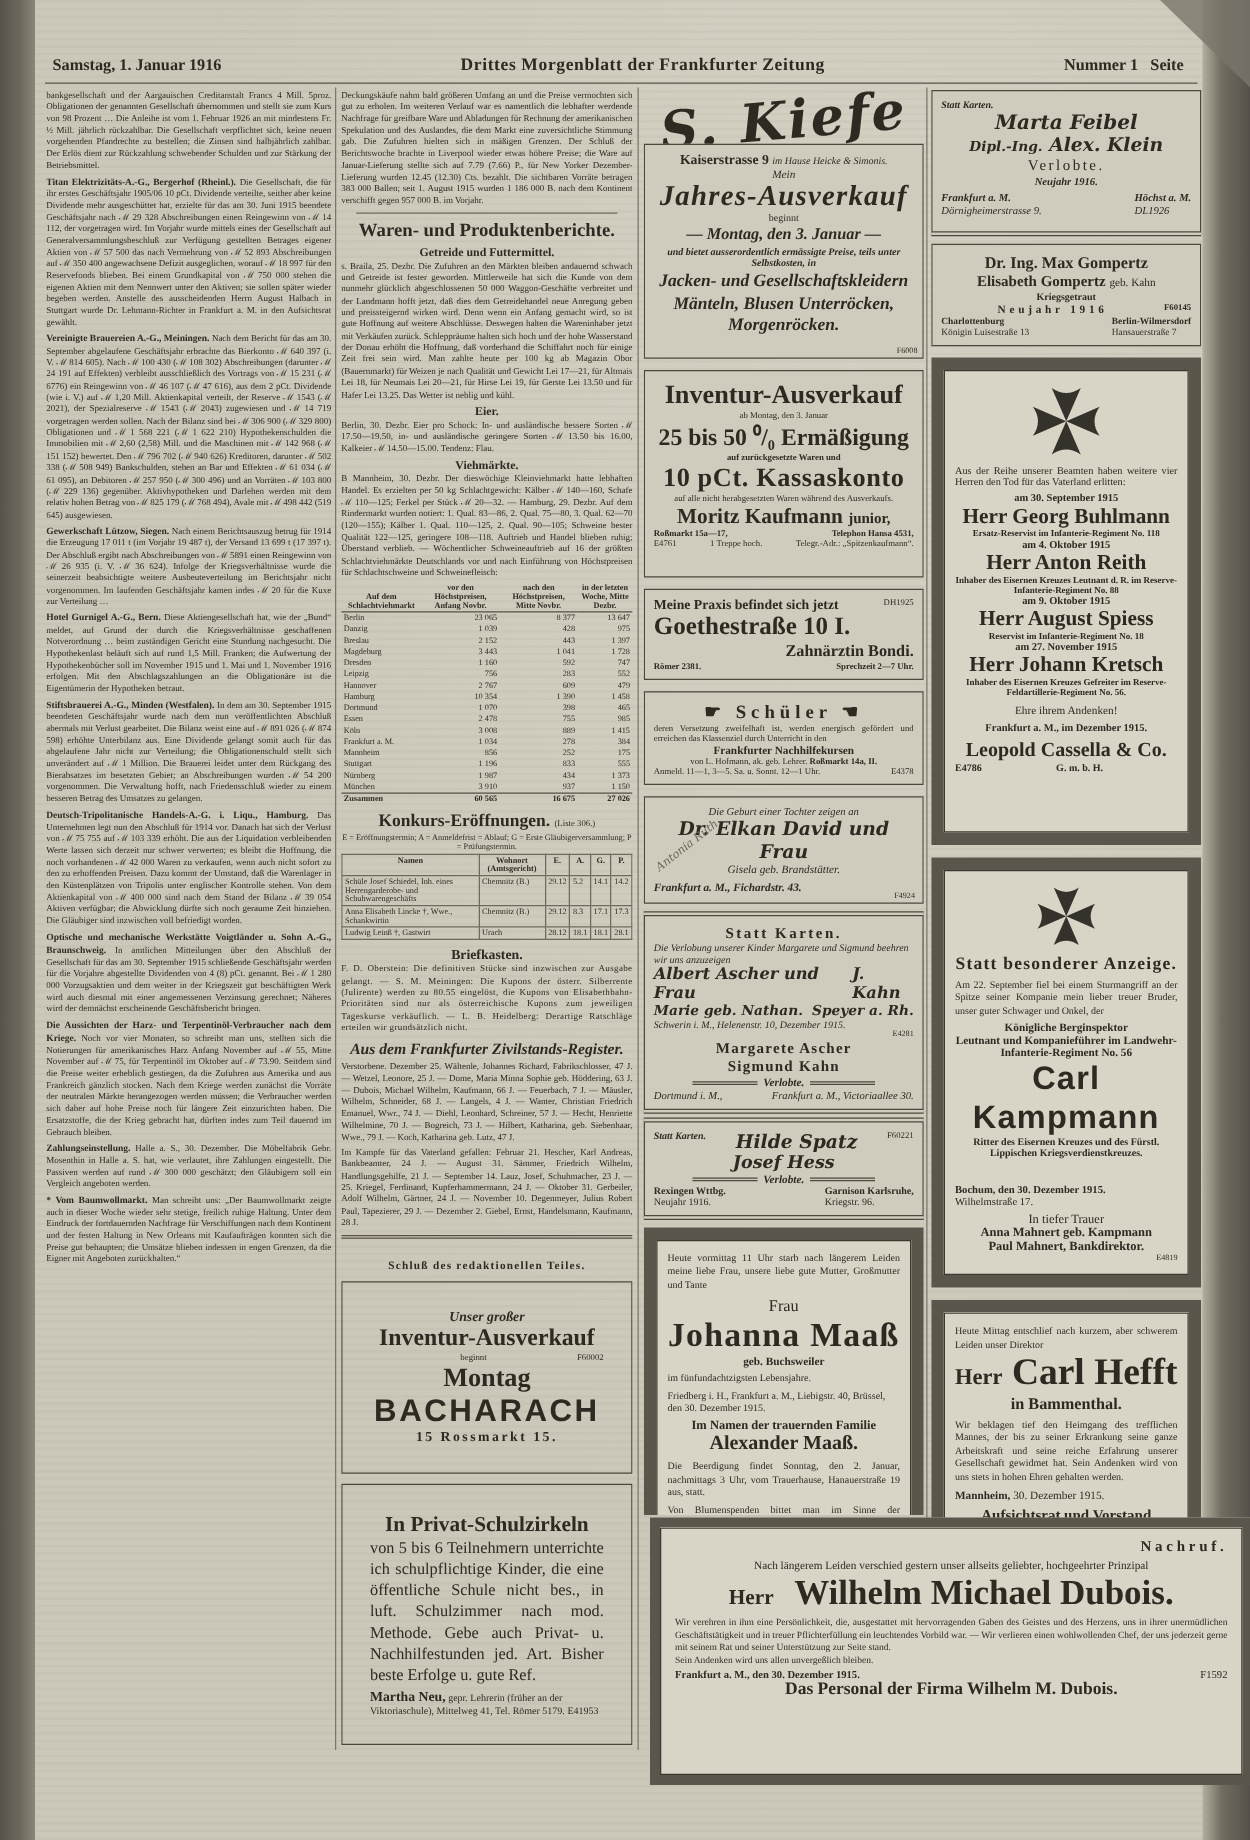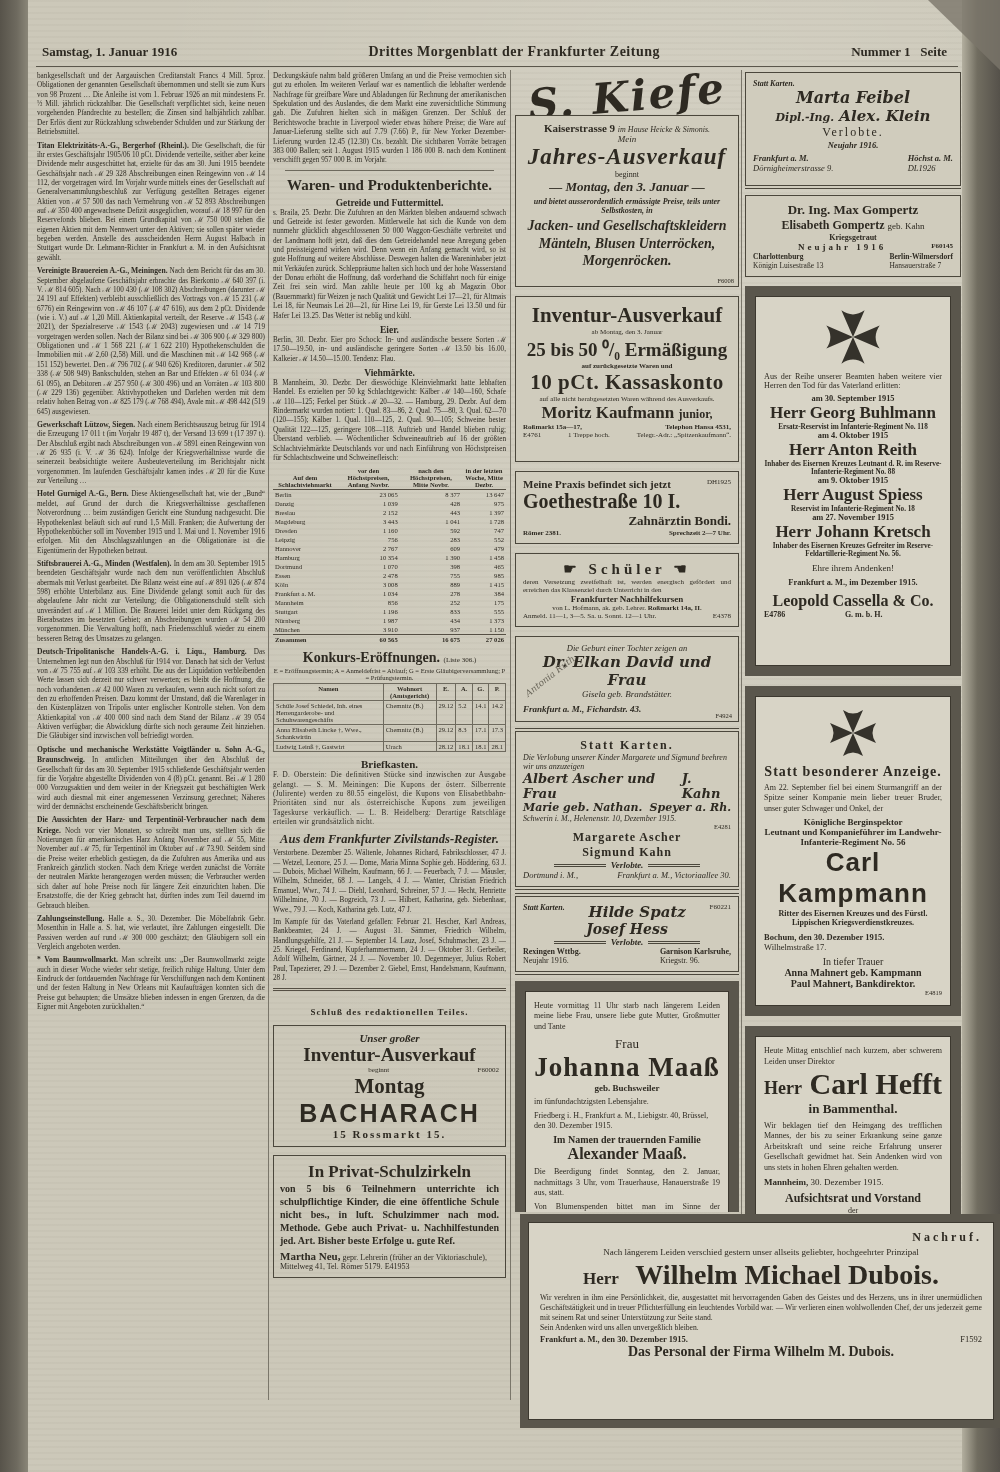--- a/index.html
+++ b/index.html
@@ -103,21 +103,21 @@
   .hefft-sub{font-size:13px;font-weight:bold;}
 
   .nachruf-box{position:absolute;left:520px;top:1214px;width:442px;height:182px;
                border:8px solid #5a564c;box-shadow:inset 0 0 0 1px #3c382f;background:#d8d4c6;
                padding:8px 12px;}
   .nachruf-t{font-size:12px;font-weight:bold;letter-spacing:3px;text-align:right;}
   .dubois-name{font-size:28px;font-weight:bold;text-align:center;}
   .dubois-name .herr{font-size:17px;font-weight:bold;margin-right:10px;}
   .sig{font-size:14px;font-weight:bold;text-align:center;}
 
-  .bach-box{border:1.5px solid #4b473c;padding:6px;margin-top:8px;}
+  .bach-box{border:1.5px solid #4b473c;padding:22px;margin-top:8px;}
   .bach-name{font-size:25px;font-weight:bold;letter-spacing:2px;font-family:"Liberation Sans",sans-serif;}
   .bach-inv{font-size:19px;font-weight:bold;}
   .neu-h{font-size:17px;font-weight:bold;}
   .flex-between{display:flex;justify-content:space-between;}
 </style>
 </head>
 <body>
 
 <div class="page">
   <div class="edge-left"></div>
@@ -342,21 +342,21 @@
         <span>beginnt</span>
         <span>F60002</span>
       </div>
       <div class="bach-inv" style="font-size:21px">Montag</div>
       <div class="bach-name">BACHARACH</div>
       <div style="font-size:11px;font-weight:bold;letter-spacing:2px">15 Rossmarkt 15.</div>
     </div>
 
     <div class="bach-box">
       <div class="neu-h c">In Privat-Schulzirkeln</div>
-      <p class="art" style="font-size:10px;font-weight:bold">von 5 bis 6 Teilnehmern unterrichte ich schulpflichtige Kinder, die eine öffentliche Schule nicht bes., in luft. Schulzimmer nach mod. Methode. Gebe auch Privat- u. Nachhilfestunden jed. Art. Bisher beste Erfolge u. gute Ref.</p>
+      <p class="art" style="font-size:13px;font-weight:normal">von 5 bis 6 Teilnehmern unterrichte ich schulpflichtige Kinder, die eine öffentliche Schule nicht bes., in luft. Schulzimmer nach mod. Methode. Gebe auch Privat- u. Nachhilfestunden jed. Art. Bisher beste Erfolge u. gute Ref.</p>
       <div style="font-size:8px">
         <b style="font-size:11px">Martha Neu,</b>
         <span>gepr. Lehrerin (früher an der Viktoriaschule),</span>
         <span>Mittelweg 41, Tel. Römer 5179.</span>
         <span>E41953</span>
       </div>
     </div>
   </div>
 
   <div class="col" id="col3">
@@ -568,21 +568,21 @@
           <path d="M50 50 L4 30 Q18 50 4 70 Z"></path>
             <path d="M50 50 L96 30 Q82 50 96 70 Z"></path>
         </g>
       </svg>
       <div class="c kamp-h">Statt besonderer Anzeige.</div>
       <p class="obit-body j" style="margin:3px 0">Am 22. September fiel bei einem Sturmangriff an der Spitze seiner Kompanie mein lieber treuer Bruder, unser guter Schwager und Onkel, der</p>
       <div class="c" style="font-size:9px;font-weight:bold">Königliche Berginspektor</div>
       <div class="c" style="font-size:9px;font-weight:bold">Leutnant und Kompanieführer im Landwehr-Infanterie-Regiment No. 56</div>
       <div class="c kamp-name">Carl Kampmann</div>
       <div class="c" style="font-size:8px;font-weight:bold">Ritter des Eisernen Kreuzes und des Fürstl. Lippischen Kriegsverdienstkreuzes.</div>
-      <div style="font-size:8.5px;font-weight:bold;margin-top:5px">Bochum, den 30. Dezember 1915.</div>
+      <div style="font-size:8.5px;font-weight:bold;margin-top:19px">Bochum, den 30. Dezember 1915.</div>
       <div style="font-size:8.5px">Wilhelmstraße 17.</div>
       <div class="c" style="font-size:10px;margin-top:4px">In tiefer Trauer</div>
       <div class="c" style="font-size:10px;font-weight:bold">Anna Mahnert geb. Kampmann</div>
       <div class="c" style="font-size:10px;font-weight:bold">Paul Mahnert, Bankdirektor.</div>
       <div style="font-size:6.5px;text-align:right">E4819</div>
     </div>
 
     <div class="mourn" style="min-height:190px">
       <p class="obit-body j" style="margin:0">Heute Mittag entschlief nach kurzem, aber schwerem Leiden unser Direktor</p>
       <div class="c hefft-name">

